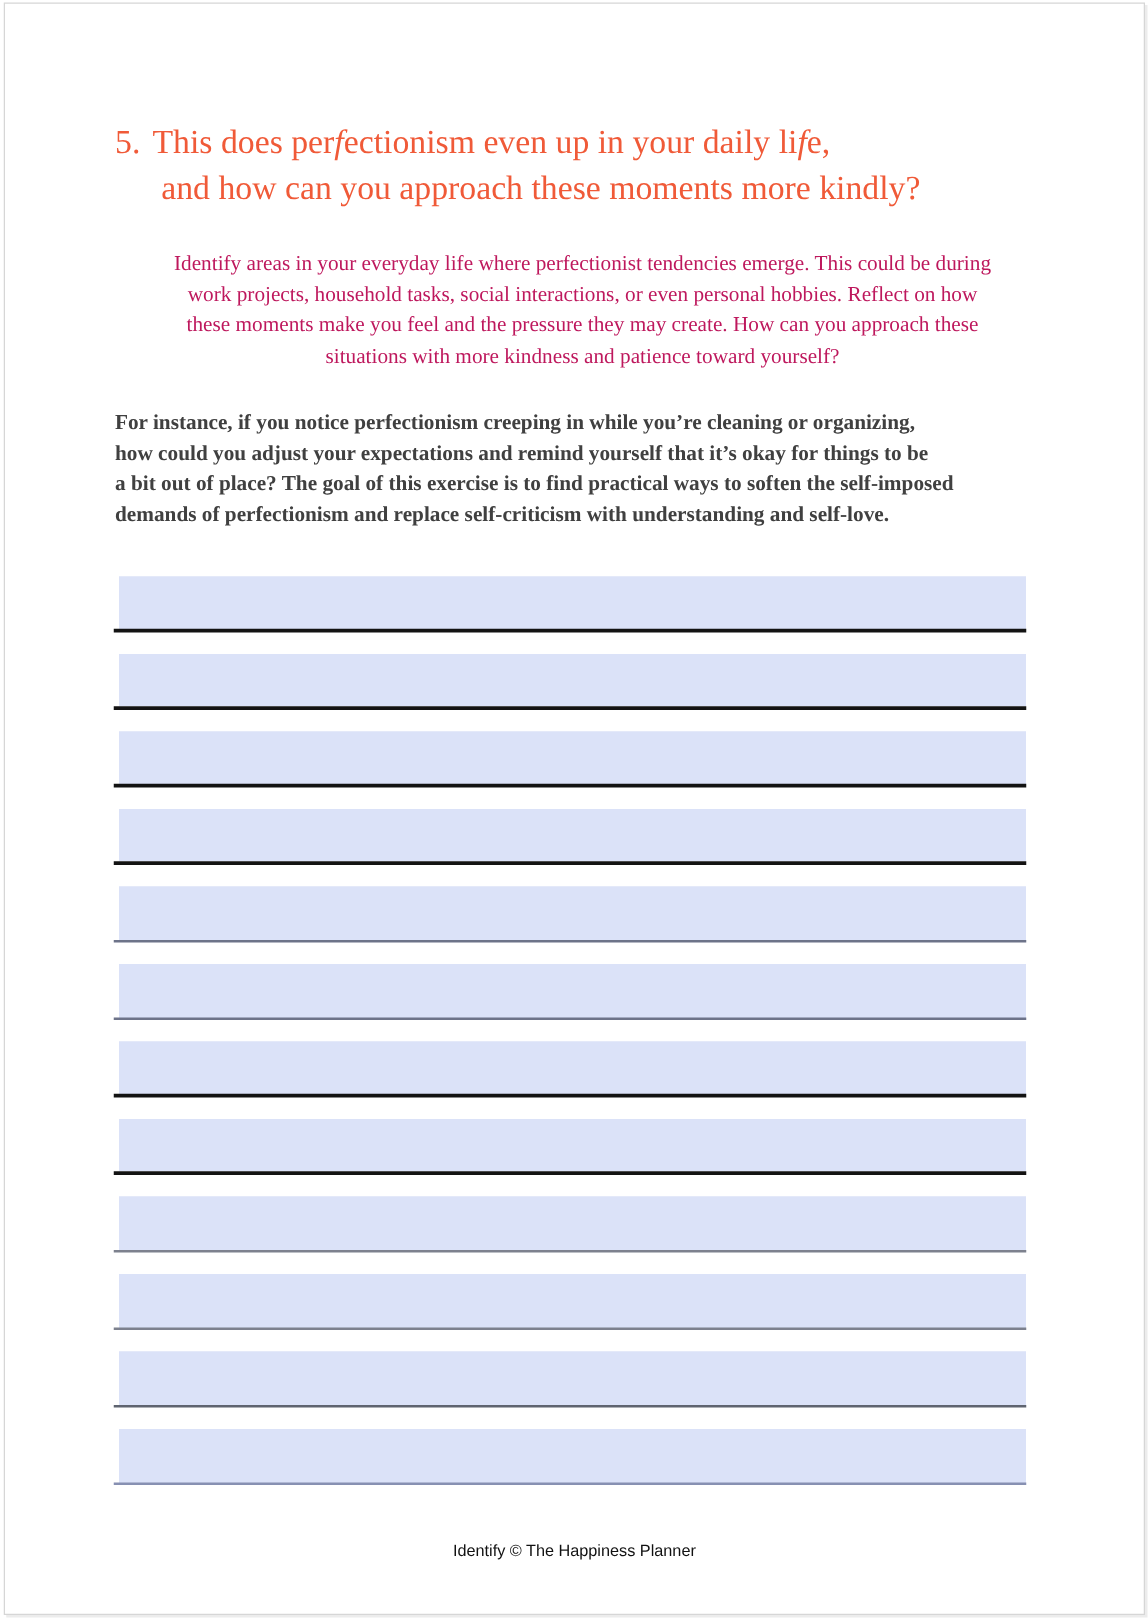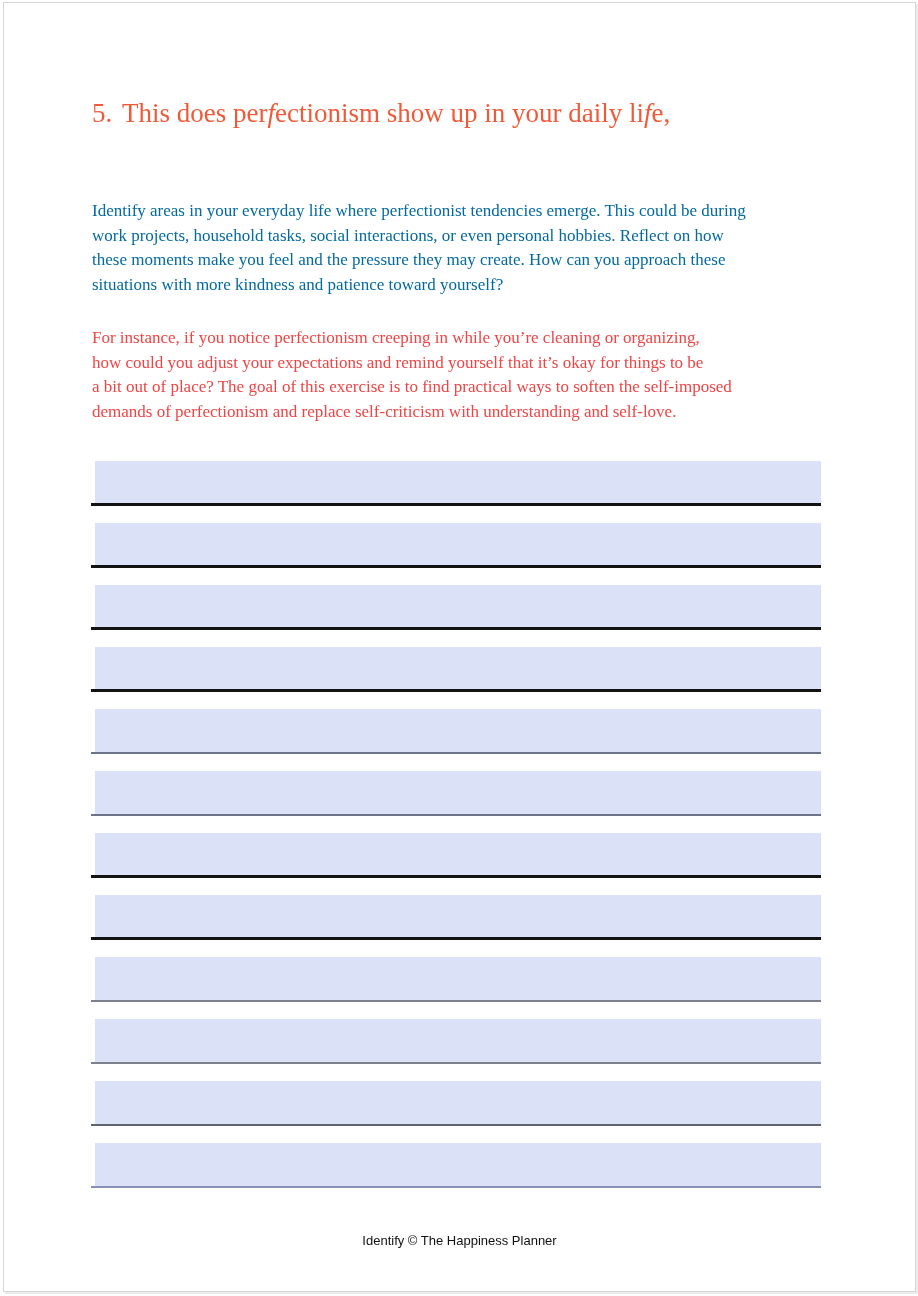--- a/index.html
+++ b/index.html
@@ -79,30 +79,31 @@
   }
 </style>
 </head>
 <body>
 
 <div class="page">
 
   <div class="heading" style="color: rgb(240, 90, 56);">
     <span class="q-num">5.</span>
     <div class="q-text">
-      <div class="q-line1"><span>This does per</span><span class="swash-f">f</span><span>ectionism show up in your daily li</span><span class="swash-f">f</span><span>e,</span></div>
+      <div class="q-line1"><span>This does per</span><span class="swash-f">f</span><span>ectionism even up in your daily li</span><span class="swash-f">f</span><span>e,</span></div>
+      <div class="q-line2">and how can you approach these moments more kindly?</div>
     </div>
   </div>
 
-  <p class="body-text para-1" style="color: #0369a1;">Identify areas in your everyday life where perfectionist tendencies emerge. This could be during
+  <p class="body-text para-1" style="color: #be185d; text-align: center;">Identify areas in your everyday life where perfectionist tendencies emerge. This could be during
 work projects, household tasks, social interactions, or even personal hobbies. Reflect on how
 these moments make you feel and the pressure they may create. How can you approach these
 situations with more kindness and patience toward yourself?</p>
 
-  <p class="body-text para-2" style="color: #ef4444;">For instance, if you notice perfectionism creeping in while you’re cleaning or organizing,
+  <p class="body-text para-2" style="color: #404040; font-weight: bold;">For instance, if you notice perfectionism creeping in while you’re cleaning or organizing,
 how could you adjust your expectations and remind yourself that it’s okay for things to be
 a bit out of place? The goal of this exercise is to find practical ways to soften the self-imposed
 demands of perfectionism and replace self-criticism with understanding and self-love.</p>
 
   <div class="answer-lines">
       <div class="answer-line" style="background-color: rgb(219, 226, 248); border-bottom: 3px solid rgb(19, 19, 19);"></div>
       <div class="answer-line" style="background-color: rgb(219, 226, 248); border-bottom: 3px solid rgb(19, 19, 19);"></div>
       <div class="answer-line" style="background-color: rgb(219, 226, 248); border-bottom: 3px solid rgb(19, 19, 19);"></div>
       <div class="answer-line" style="background-color: rgb(219, 226, 248); border-bottom: 3px solid rgb(19, 19, 19);"></div>
       <div class="answer-line" style="background-color: rgb(219, 226, 248); border-bottom: 2px solid rgb(109, 115, 137);"></div>

